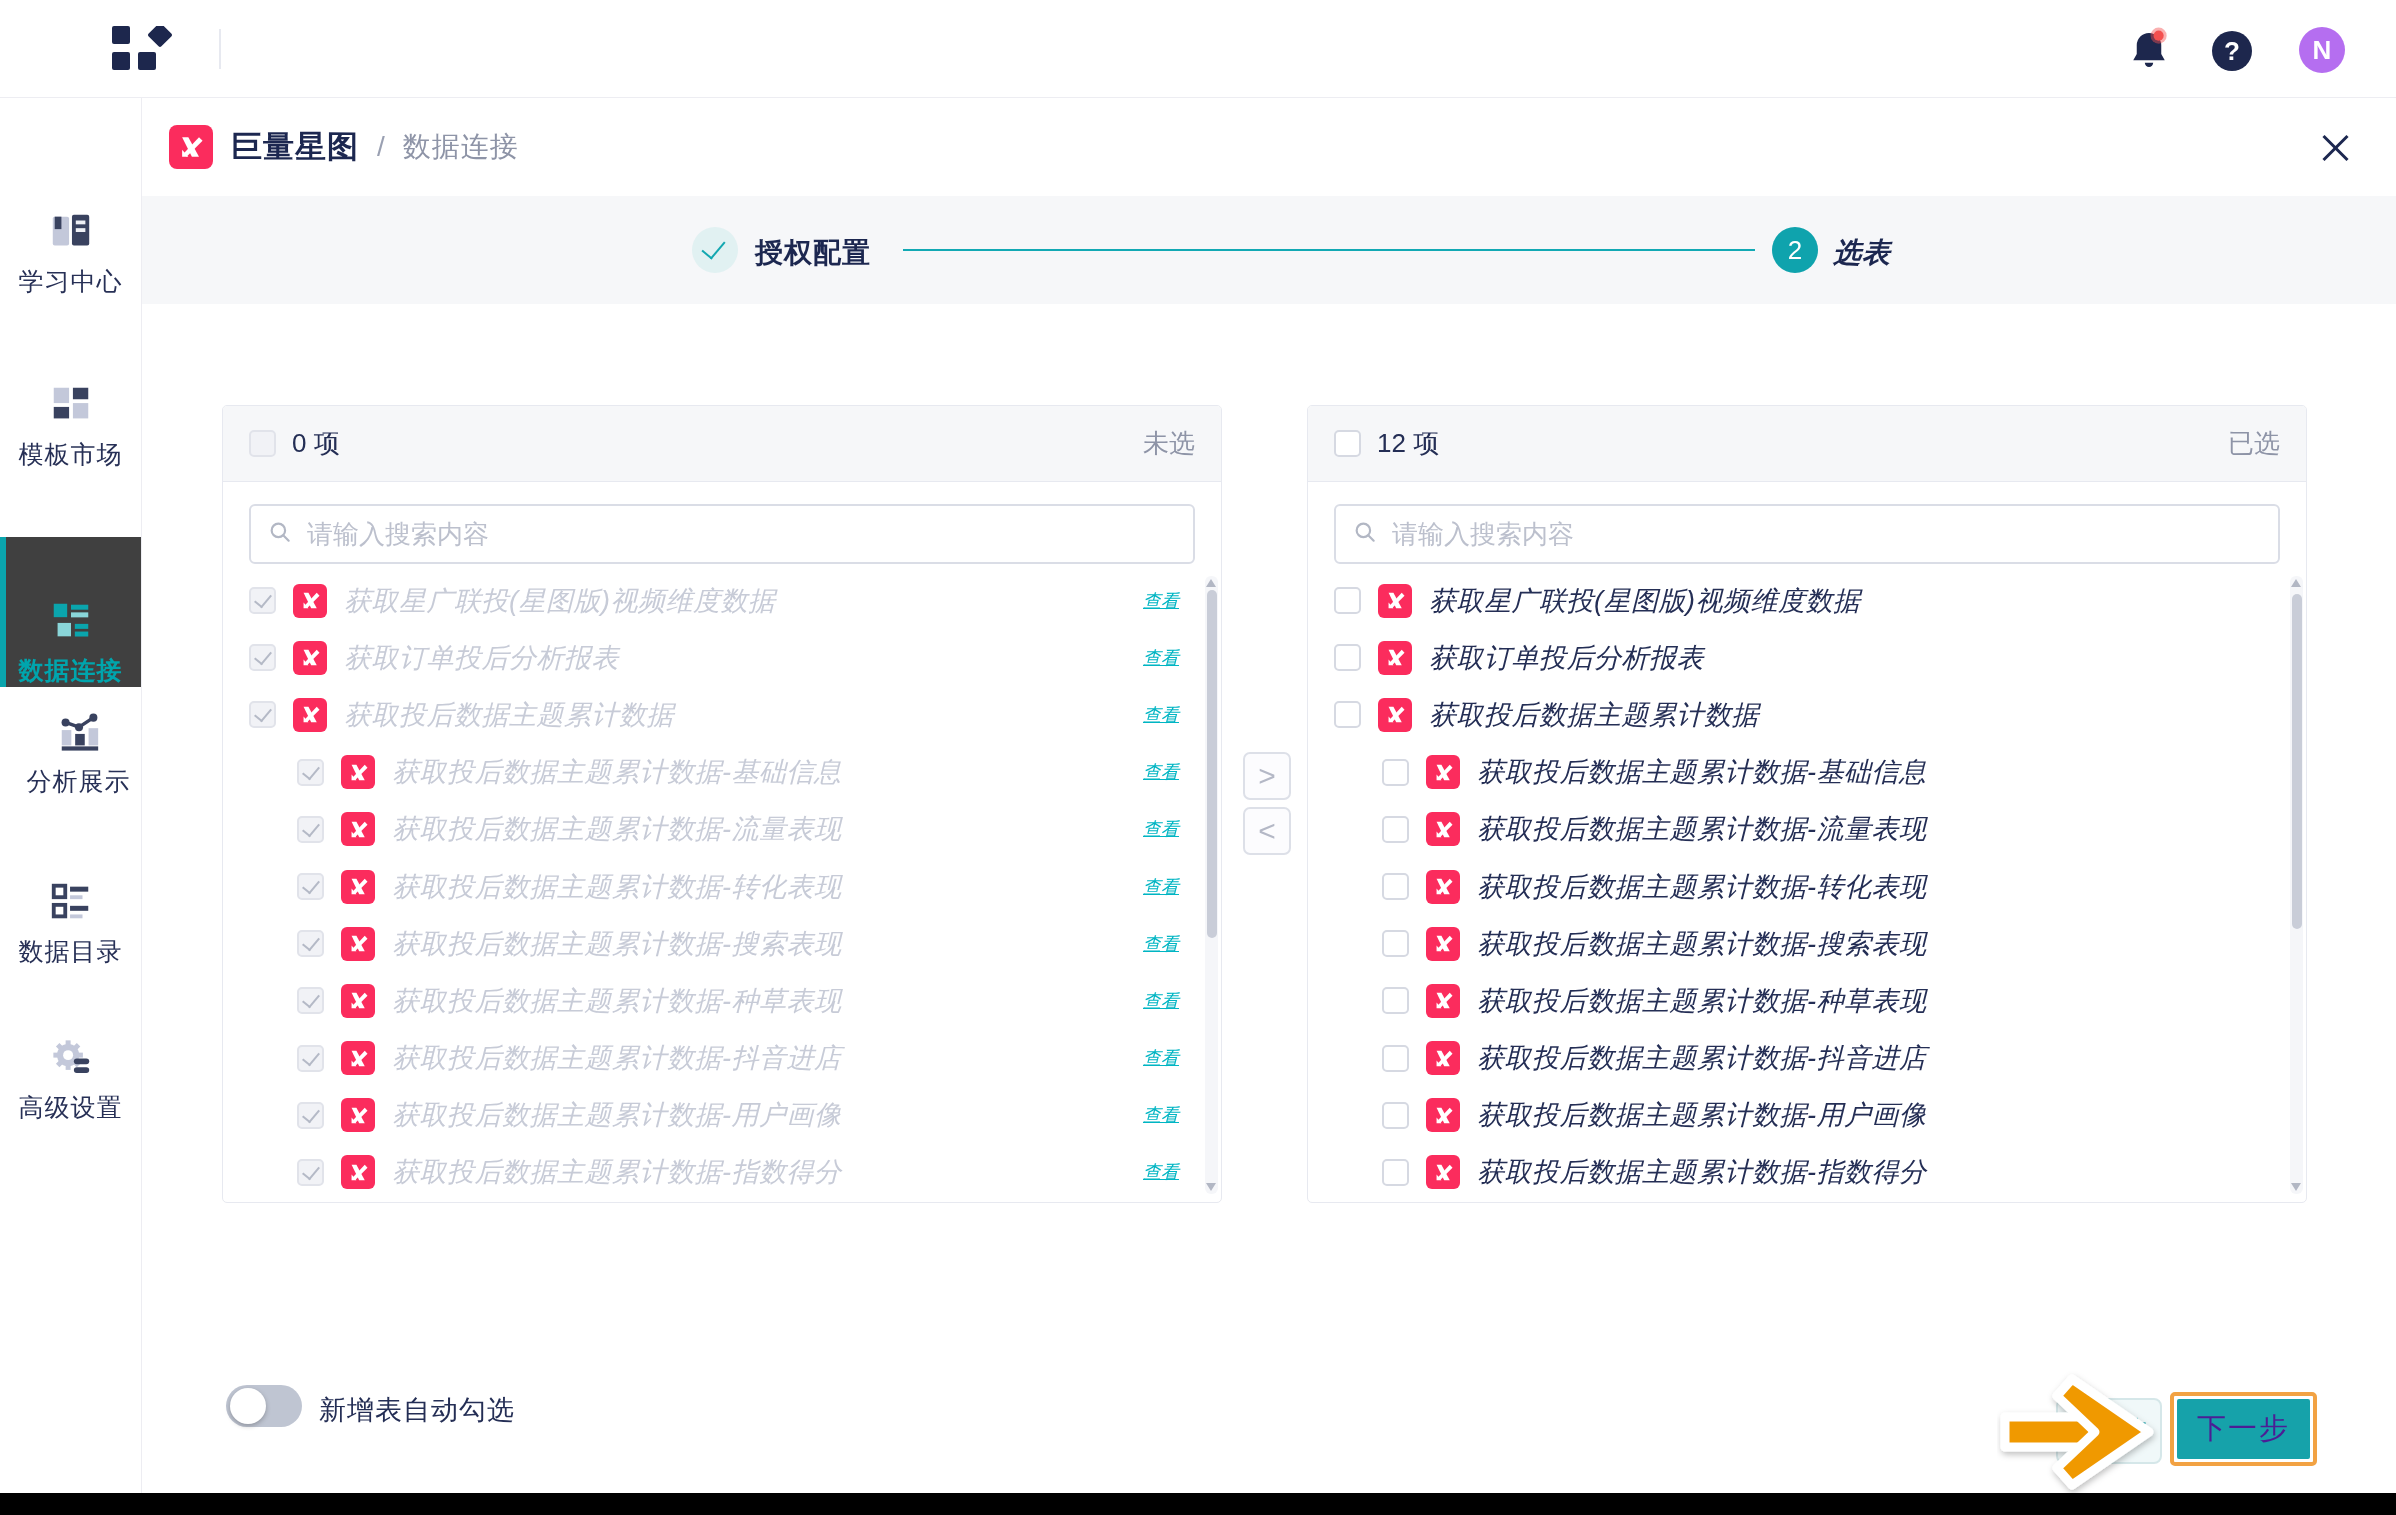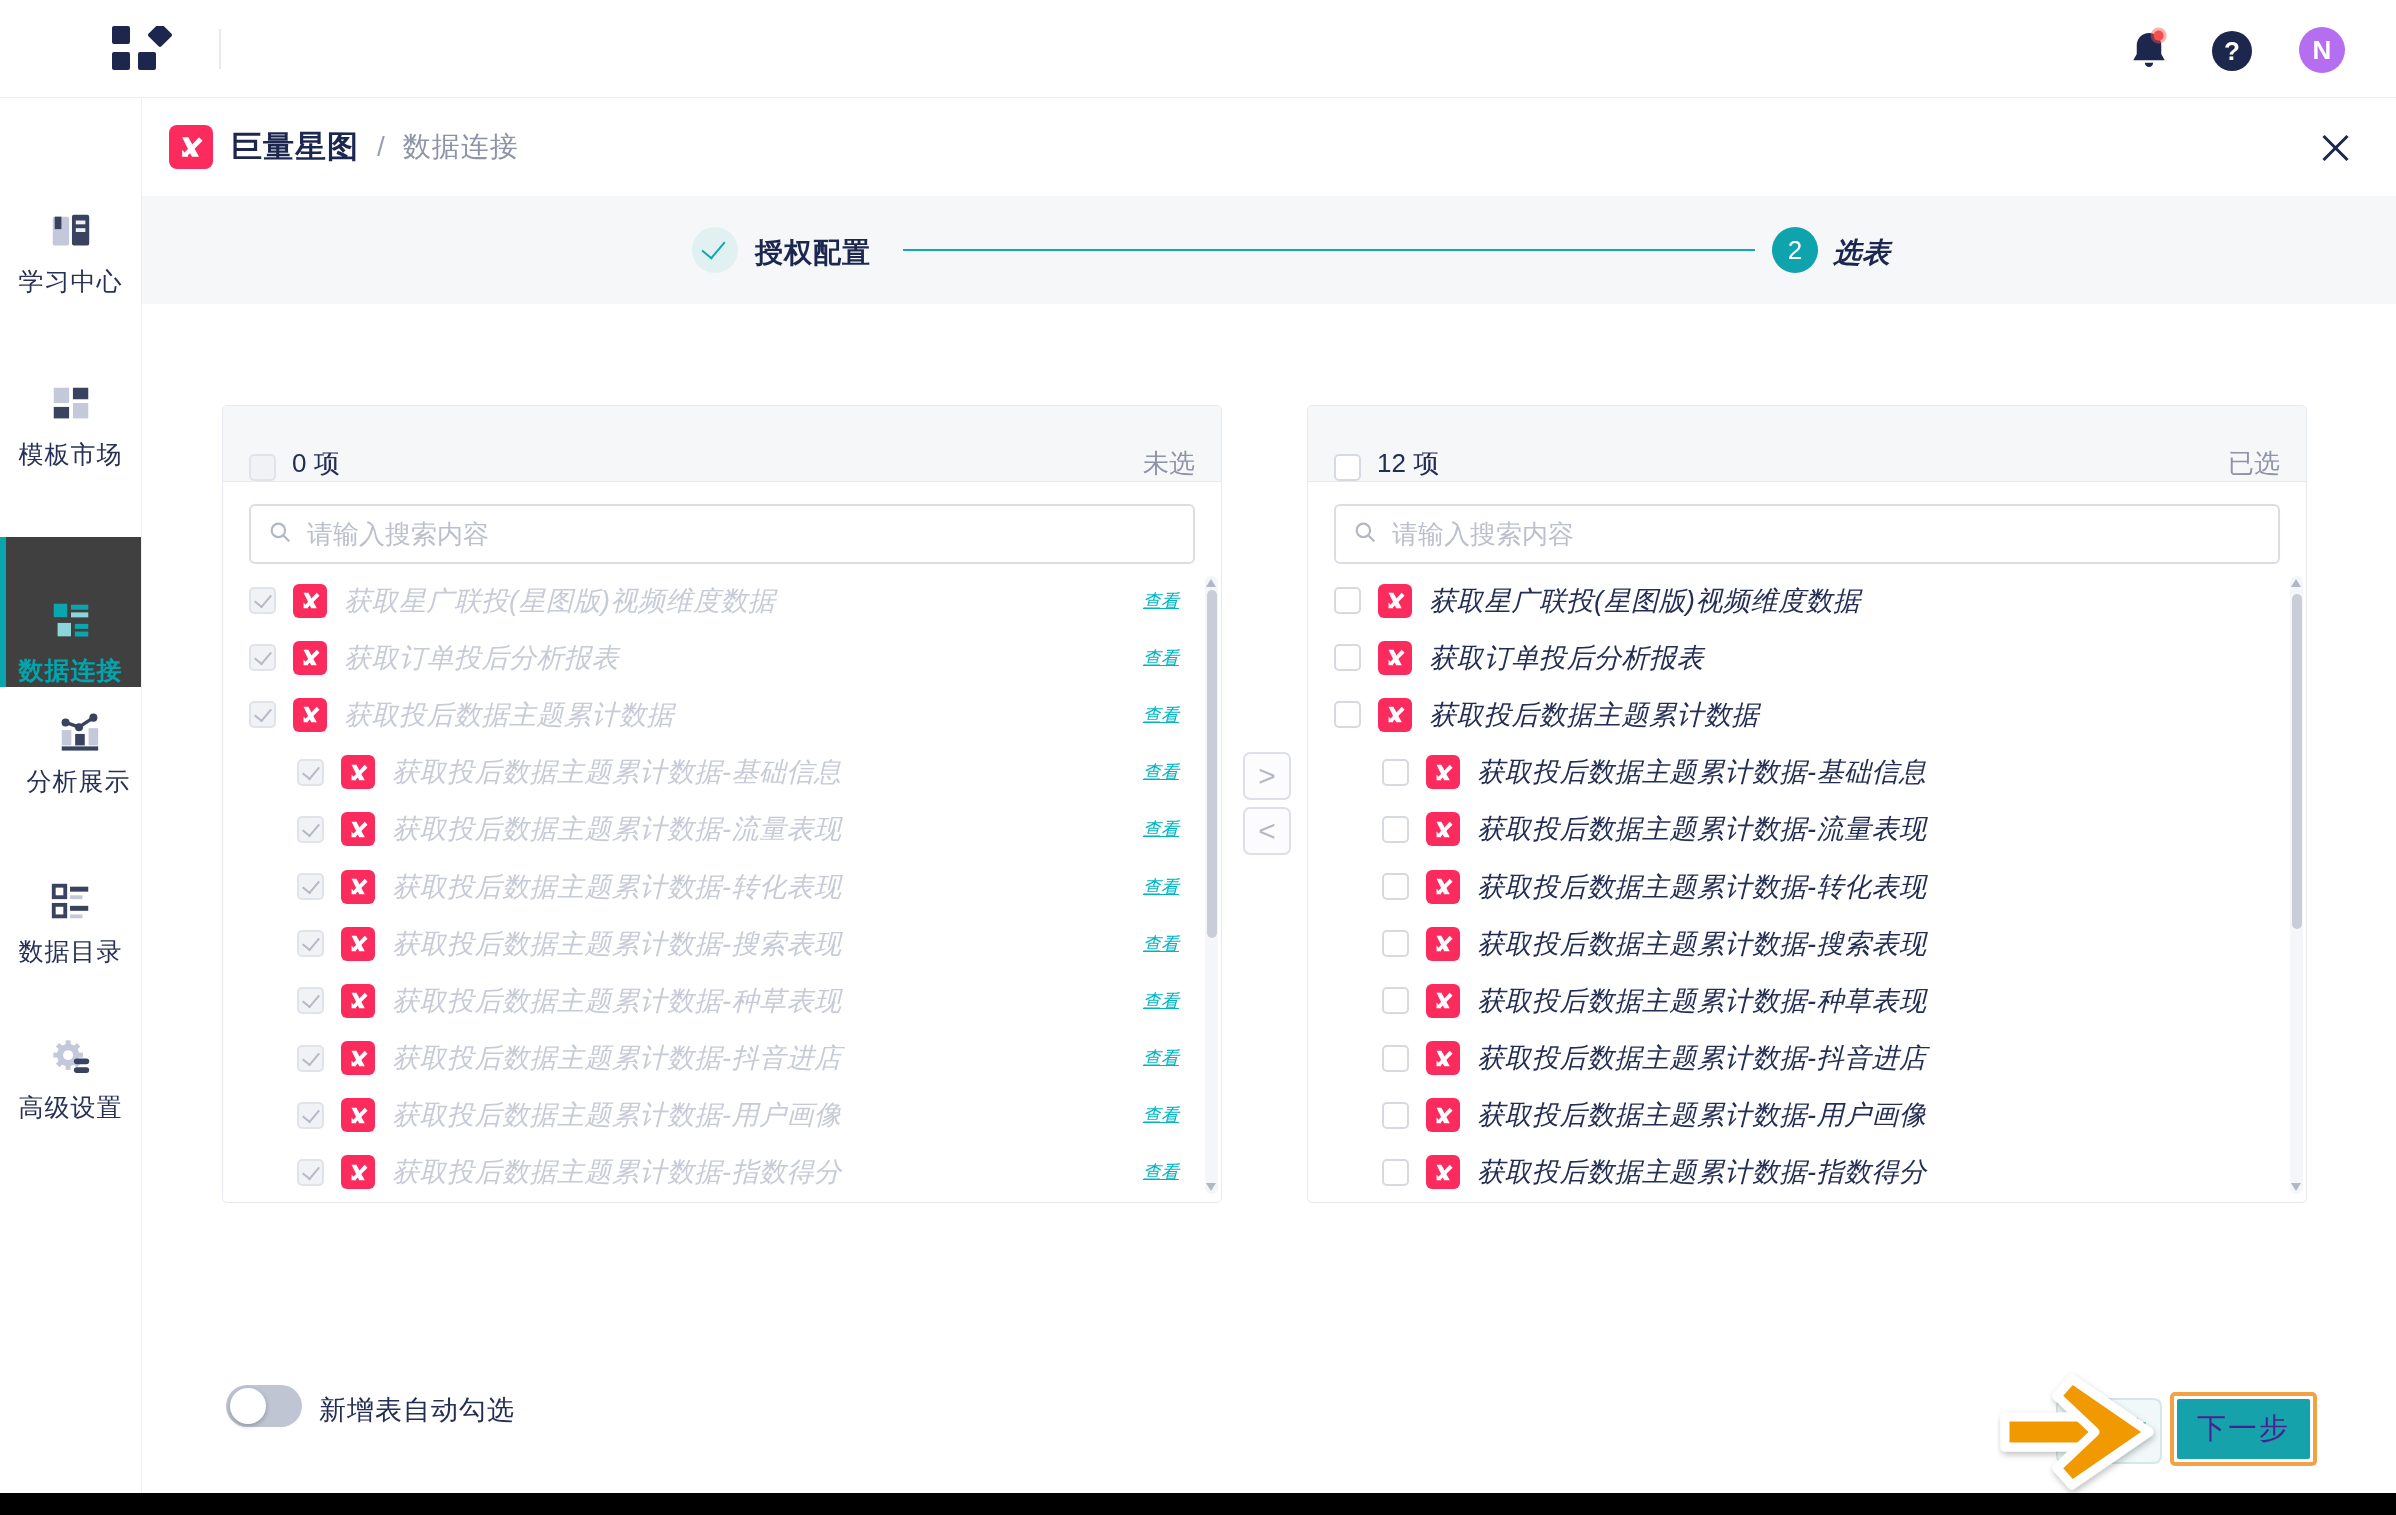--- a/index.html
+++ b/index.html
@@ -43,21 +43,21 @@
   .step-check::after{content:'';position:absolute;left:15px;top:9px;width:11px;height:20px;border:solid #12a7b0;border-width:0 2.5px 2.5px 0;transform:rotate(40deg);}
   .step1-label{position:absolute;left:614px;top:38px;font-size:28px;font-weight:600;color:#1c2750;letter-spacing:1px;}
   .step-line{position:absolute;left:762px;top:53px;width:852px;height:2px;background:#12a9b4;}
   .step-num{position:absolute;left:1631px;top:31px;width:46px;height:46px;border-radius:50%;background:#0fa3ad;color:#fff;font-size:26px;display:flex;align-items:center;justify-content:center;}
   .step2-label{position:absolute;left:1692px;top:38px;font-size:28px;font-weight:600;color:#1c2750;letter-spacing:1px;font-style:italic;}
 
   
   .panel{position:absolute;top:308px;width:1000px;height:798px;border:1px solid #e7e9f0;border-radius:5px;background:#fff;box-sizing:border-box;overflow:hidden;}
   .panel.leftp{left:81px;}
   .panel.rightp{left:1166px;}
-  .panel-header{height:76px;background:#f6f7f9;border-bottom:1px solid #e7e9f0;display:flex;align-items:flex-end;padding:0 26px;gap:16px;box-sizing:border-box;}
+  .panel-header{height:76px;background:#f6f7f9;border-bottom:1px solid #e7e9f0;display:flex;align-items:center;padding:0 26px;gap:16px;box-sizing:border-box;}
   .count{font-size:26px;color:#242e55;}
   .status{margin-left:auto;font-size:26px;color:#8e94a7;}
   .search{margin:22px 26px 8px 26px;height:60px;border:2px solid #dadde6;border-radius:6px;display:flex;align-items:center;gap:12px;padding:0 16px;box-sizing:border-box;background:#fff;}
   .search svg{width:26px;height:26px;flex:none;}
   .sinput{border:none;outline:none;flex:1;font-size:26px;color:#242e55;font-family:inherit;background:transparent;}
   .sinput::placeholder{color:#bcc0cd;}
   .list{position:relative;height:630px;overflow:hidden;}
   .row{display:flex;align-items:center;height:57.2px;padding-left:26px;gap:17px;box-sizing:border-box;font-style:italic;}
   .row.lv1{padding-left:74px;}
   .cb{width:27px;height:27px;border:2px solid #d6d9e2;border-radius:5px;background:#fff;flex:none;position:relative;box-sizing:border-box;}

